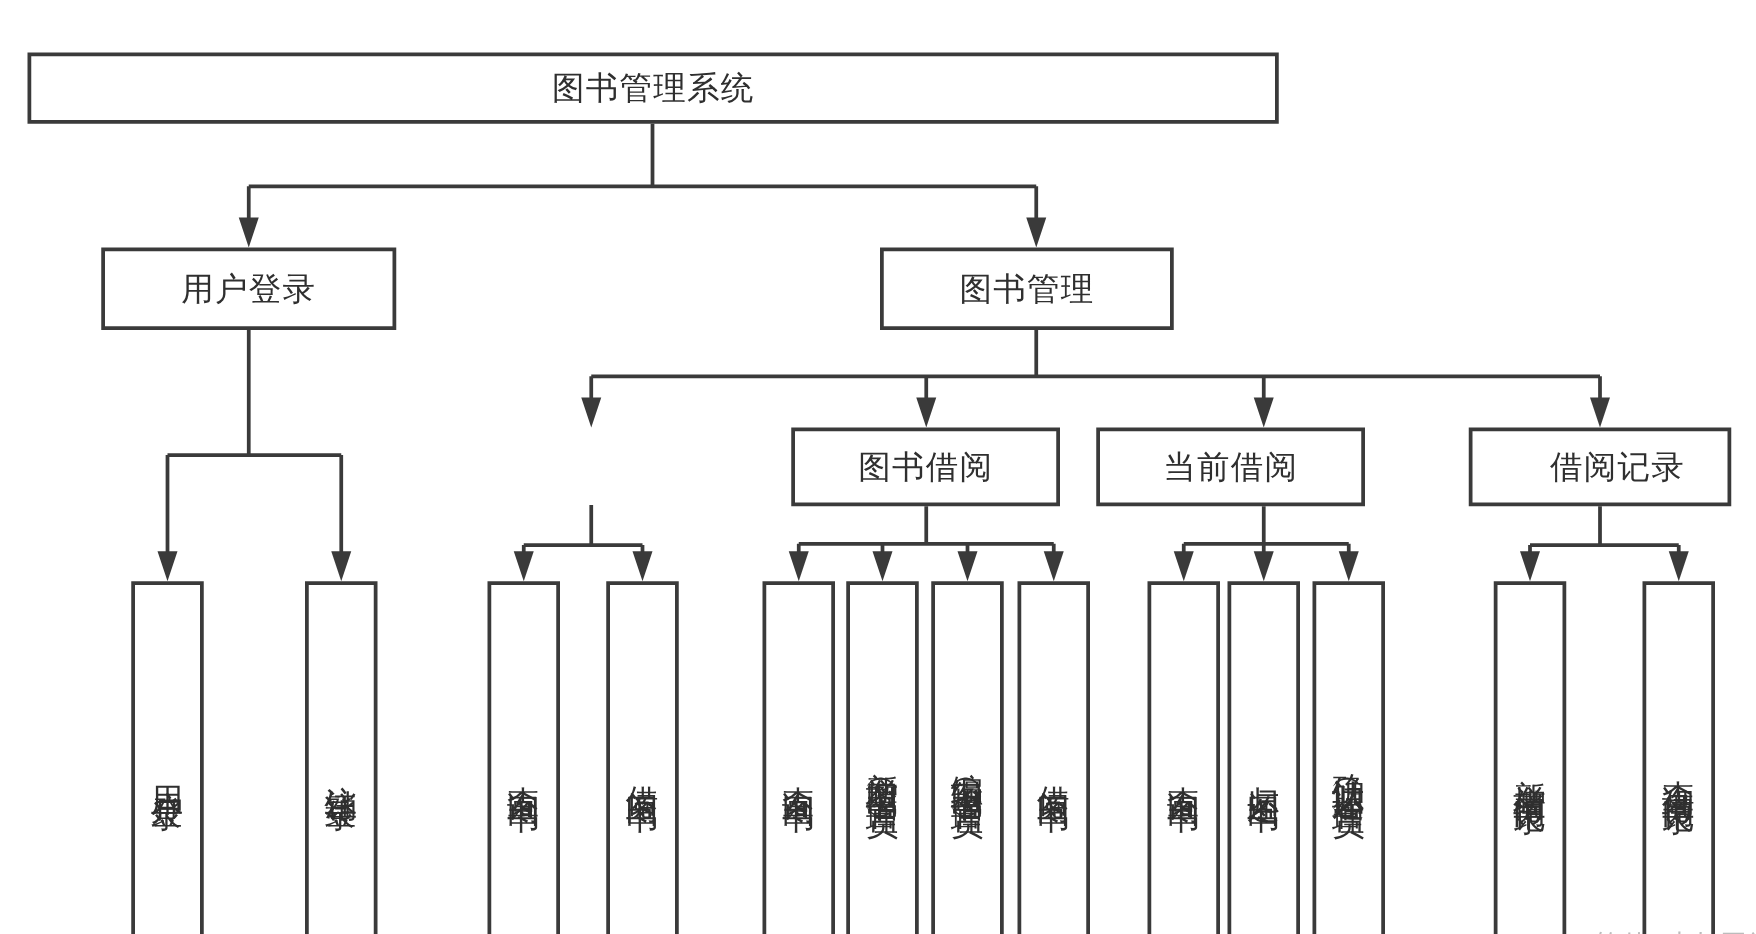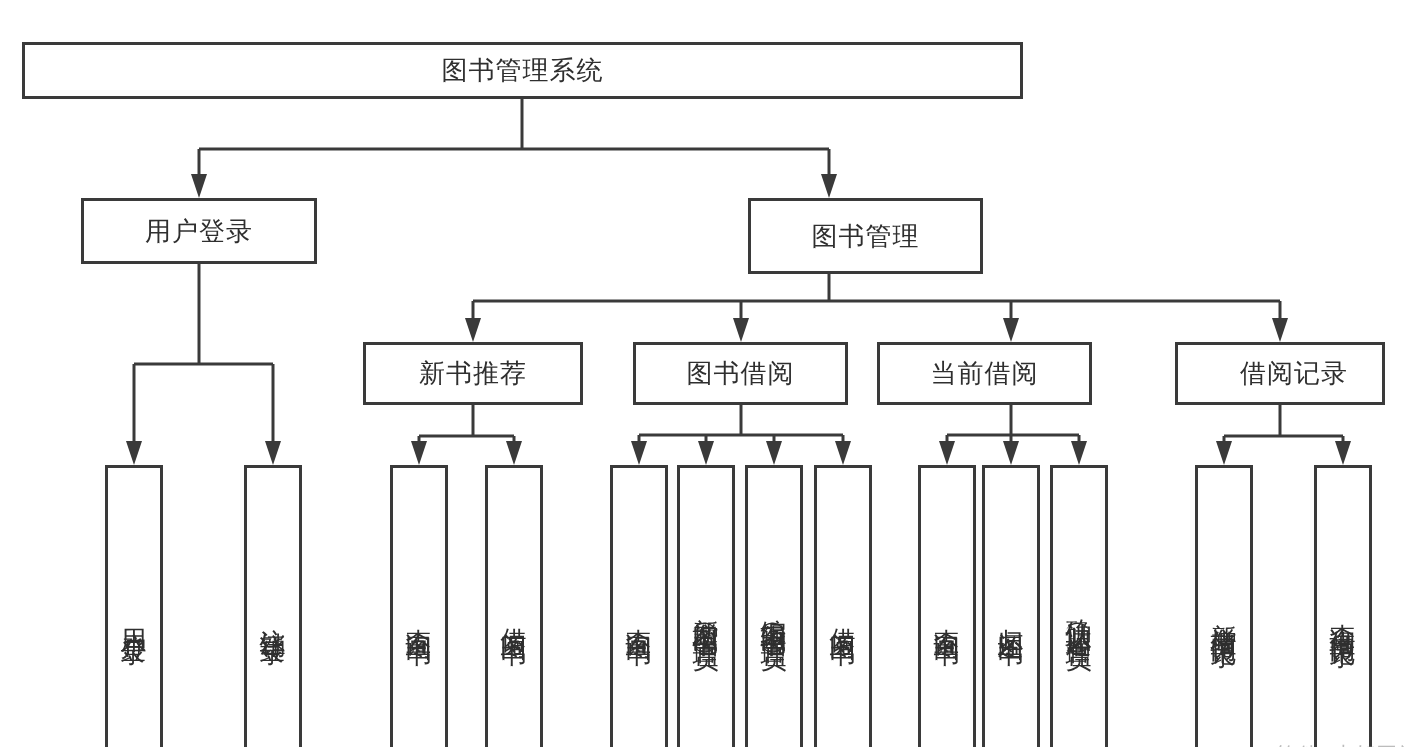--- a/index.html
+++ b/index.html
@@ -112,23 +112,22 @@
     <line x1="1224" y1="407" x2="1343" y2="407"></line>
     <line x1="1224" y1="407" x2="1224" y2="415"></line>
     <polygon points="1216,412 1232,412 1224,436"></polygon>
     <line x1="1343" y1="407" x2="1343" y2="415"></line>
     <polygon points="1335,412 1351,412 1343,436"></polygon>
   </svg>
 
   <div class="node" style="left:22px;top:13px;width:1001px;height:57px;">图书管理系统</div>
 
   <div class="node" style="left:81px;top:169px;width:236px;height:66px;">用户登录</div>
-  <div class="node" style="left:748px;top:169px;width:235px;height:76px;">图书管理</div>
+  <div class="node" style="left:704px;top:169px;width:235px;height:66px;">图书管理</div>
 
-  <div class="node" style="left:363px;top:313px;width:220px;height:63px;">新书推荐</div>
   <div class="node" style="left:633px;top:313px;width:215px;height:63px;">图书借阅</div>
   <div class="node" style="left:877px;top:313px;width:215px;height:63px;">当前借阅</div>
   <div class="node" style="left:1175px;top:313px;width:210px;height:63px;padding-left:28px;">借阅记录</div>
 
   <div class="leaf" style="left:105px;top:436px;width:58px;height:301px;">
     <span>用户登录</span>
   </div>
   <div class="leaf" style="left:244px;top:436px;width:58px;height:301px;">
     <span>注销登录</span>
   </div>

